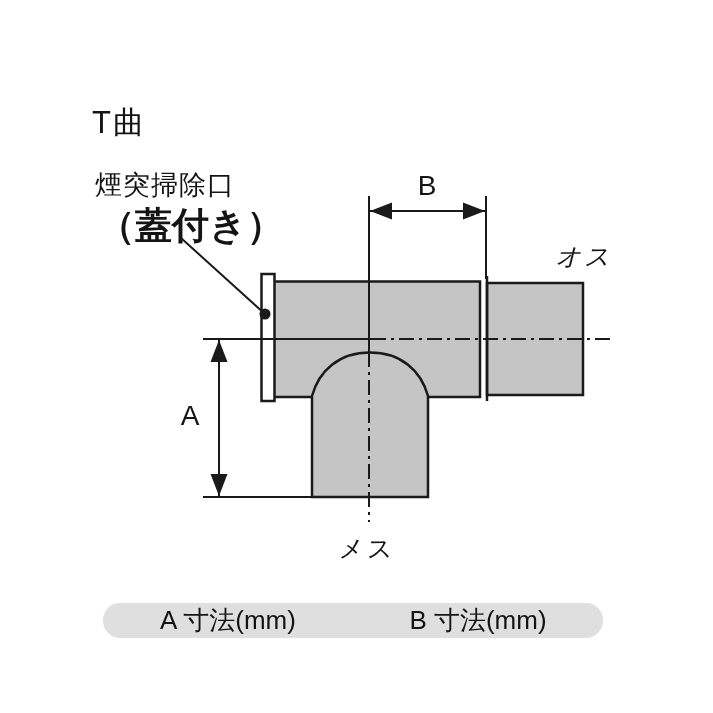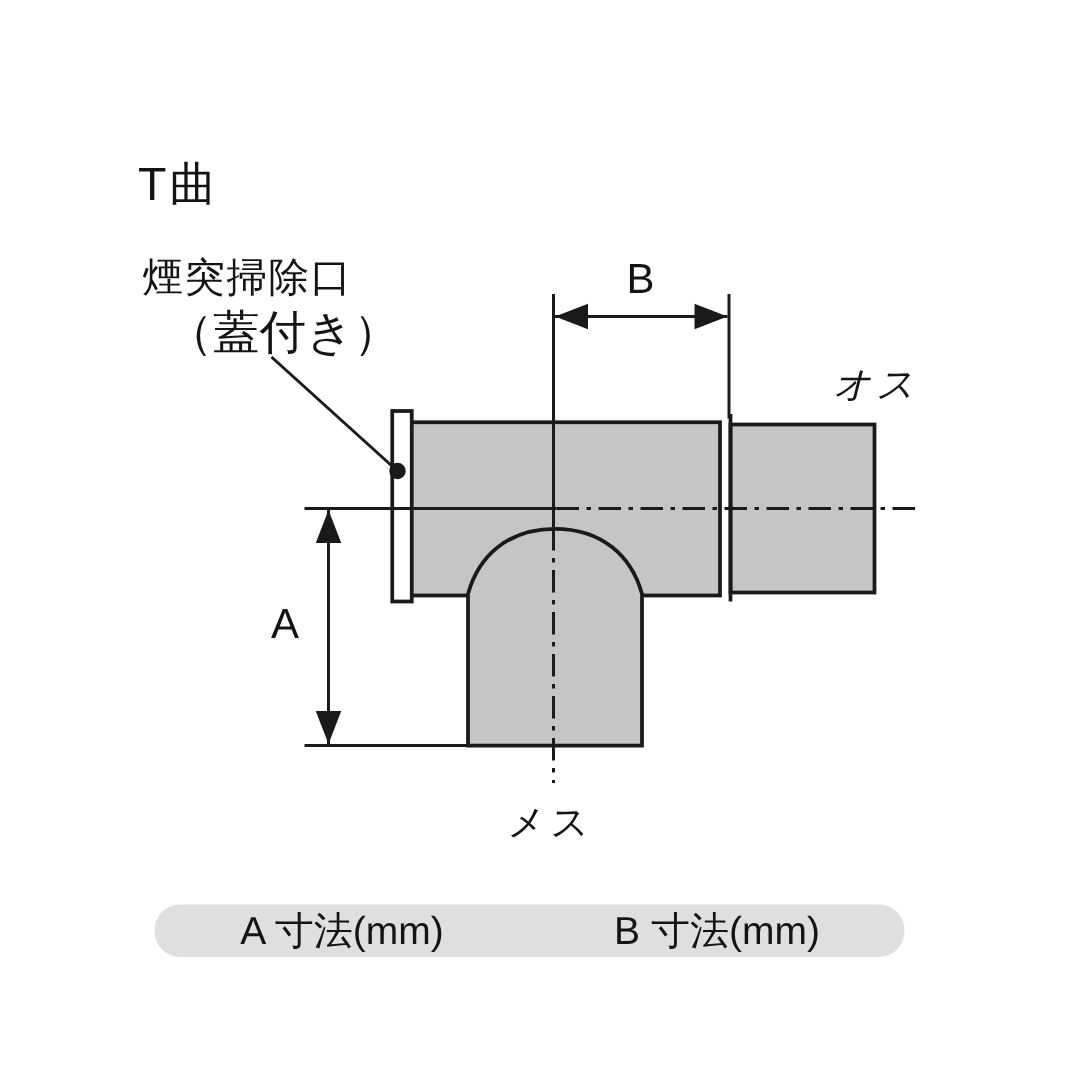--- a/index.html
+++ b/index.html
@@ -24,23 +24,24 @@
     white-space: nowrap;
     margin-top: 20px;
   }
   .callout-l1 {
     left: 95px; top: 167px;
     font-size: 27px;
     letter-spacing: 1px;
     white-space: nowrap;
   }
   .callout-l2 {
-    left: 111px; top: 201px;
-    font-size: 31px;
+    left: 98px; top: 201px;
+    font-size: 37px;
     white-space: nowrap;
+    font-weight: bold;
   }
   .dimlabel {
     transform: translate(-50%, -50%);
     font-size: 28px;
     white-space: nowrap;
   }
   .endlabel {
     transform: translate(-50%, -50%);
     font-size: 25px;
     letter-spacing: 3px;

